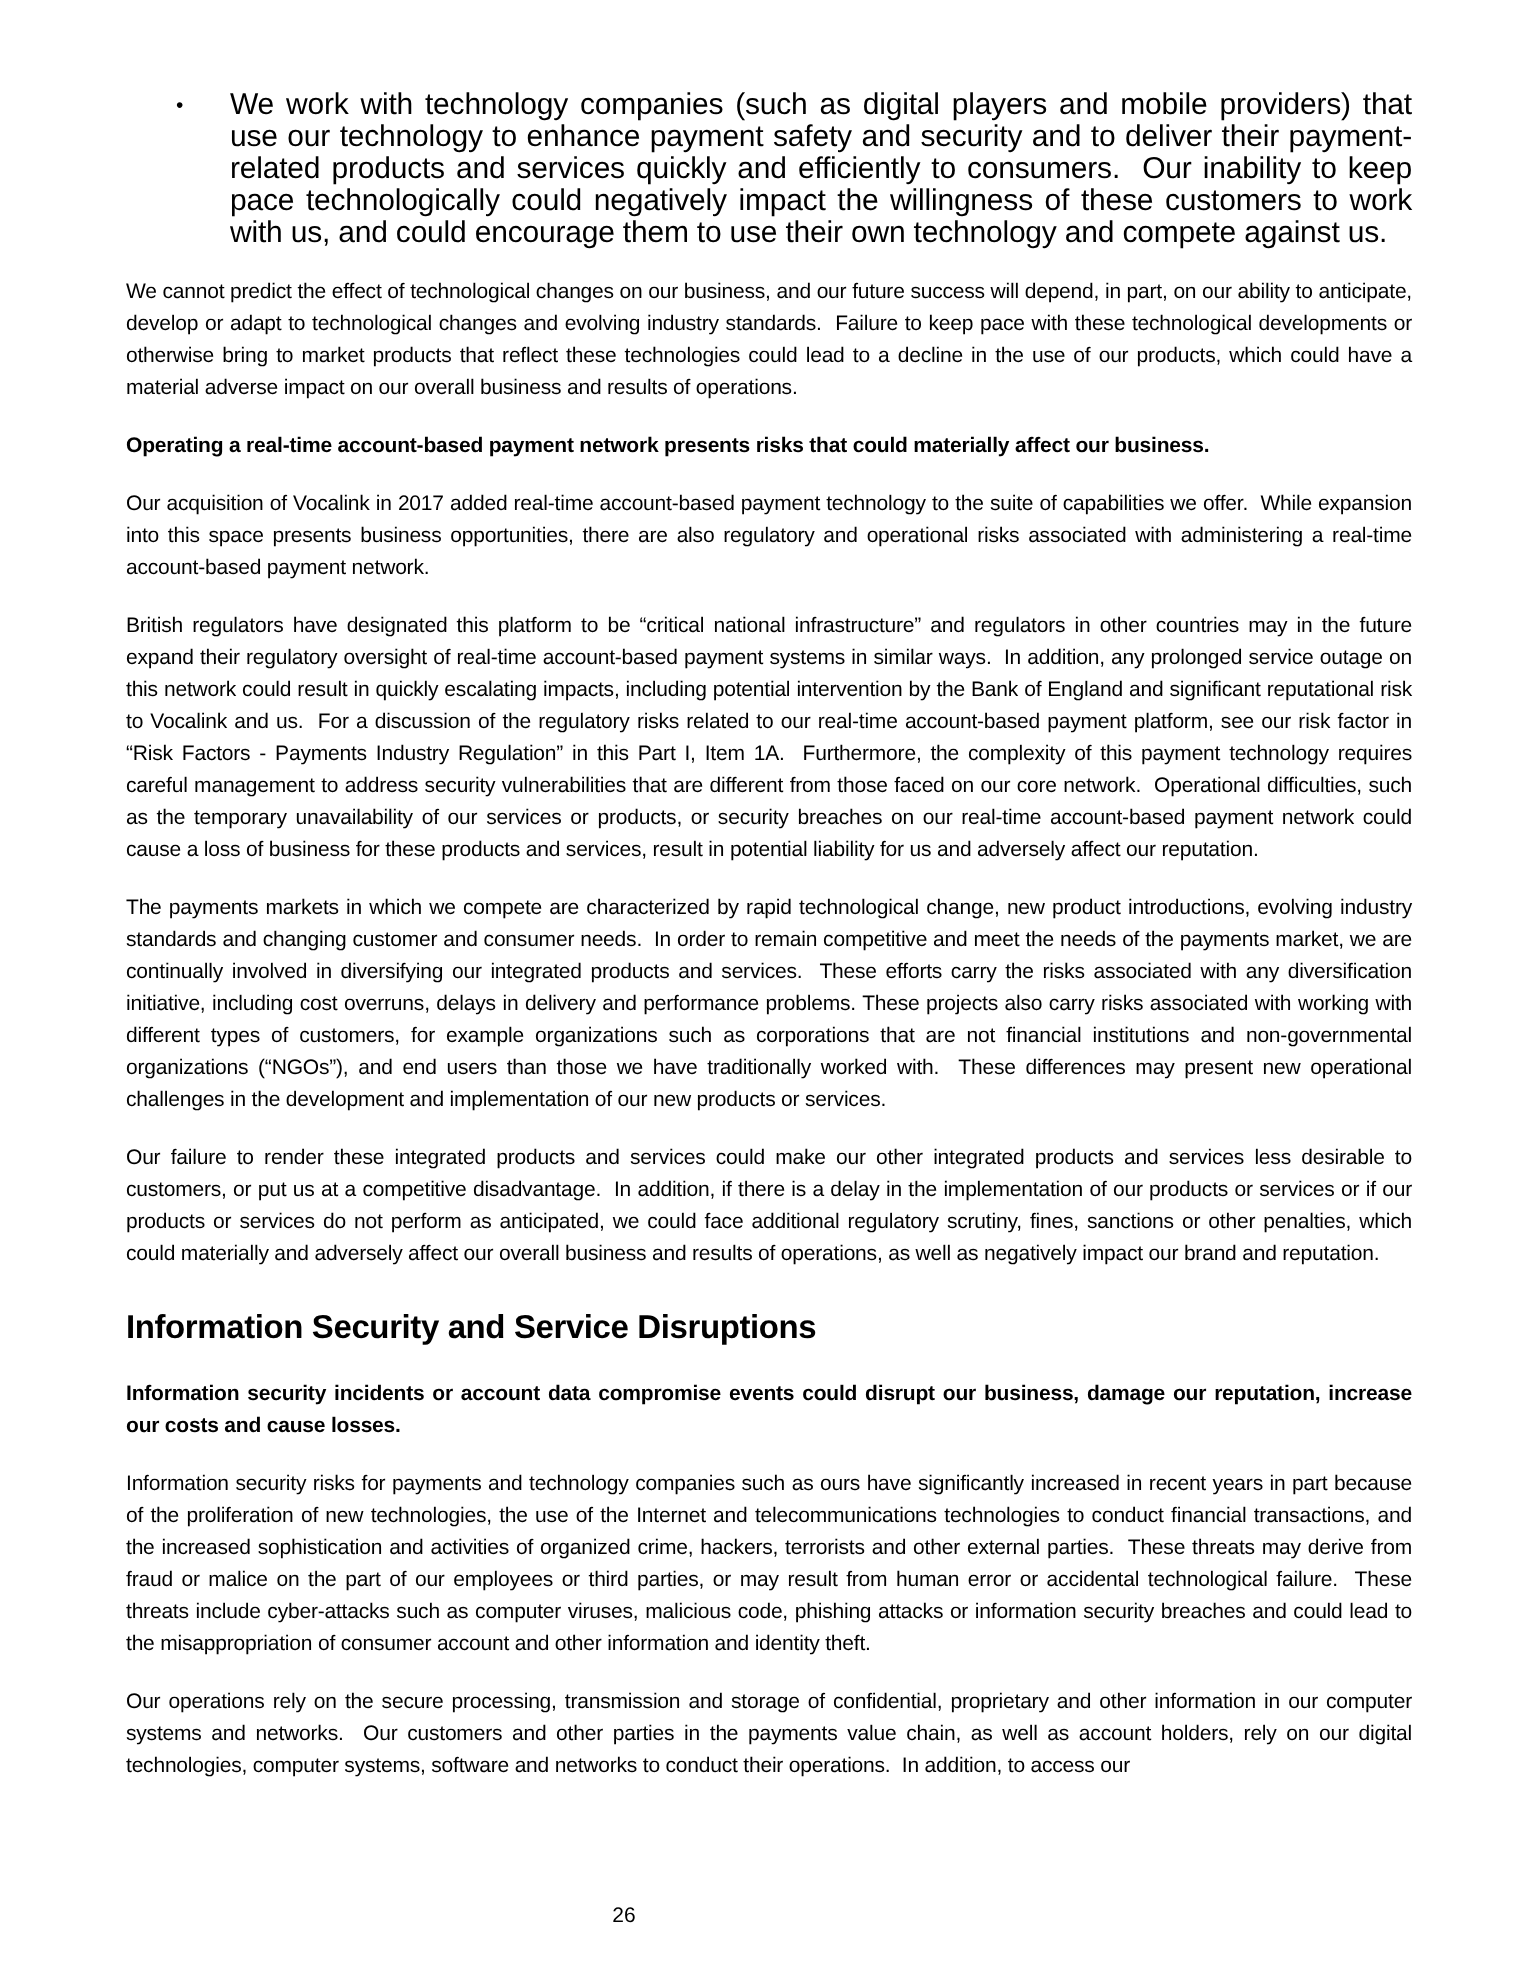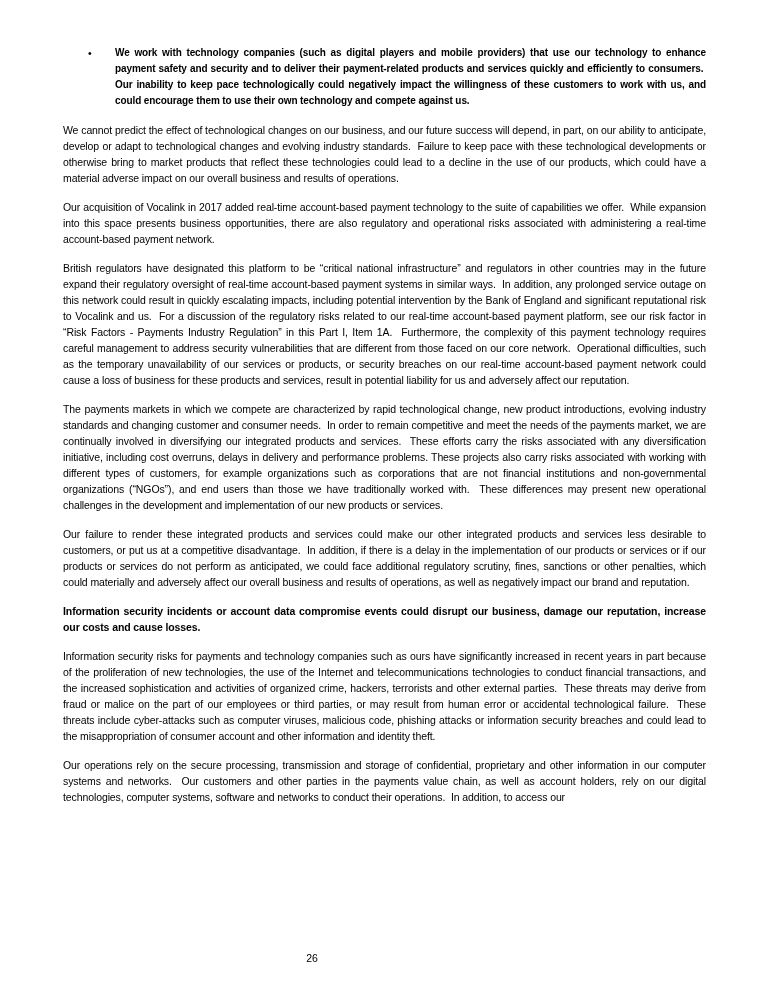--- a/index.html
+++ b/index.html
@@ -38,25 +38,24 @@
     padding-left: 25px;
   }
   .bullet-marker {
     flex: 0 0 27px;
     width: 27px;
     font-size: 10.5px;
     line-height: 16px;
   }
   .bullet-text {
     flex: 1 1 auto;
-    font-size: 10px;
+    font-size: 15px;
     line-height: 16px;
     letter-spacing: -0.1px;
     text-align: justify;
-    font-weight: bold;
   }
   .section-title {
     font-size: 16.5px;
     font-weight: bold;
     line-height: 22px;
     letter-spacing: -0.2px;
     margin: 18px 0 14px 0;
     text-align: left;
   }
   .footer {
@@ -74,30 +73,32 @@
 
 <div class="page">
 
   <div class="bullet-row">
     <span class="bullet-marker">•</span>
     <div class="bullet-text">We work with technology companies (such as digital players and mobile providers) that use our technology to enhance payment safety and security and to deliver their payment-related products and services quickly and efficiently to consumers.&nbsp; Our inability to keep pace technologically could negatively impact the willingness of these customers to work with us, and could encourage them to use their own technology and compete against us.</div>
   </div>
 
   <p class="para">We cannot predict the effect of technological changes on our business, and our future success will depend, in part, on our ability to anticipate, develop or adapt to technological changes and evolving industry standards.&nbsp; Failure to keep pace with these technological developments or otherwise bring to market products that reflect these technologies could lead to a decline in the use of our products, which could have a material adverse impact on our overall business and results of operations.</p>
 
+  <p class="para bold">Operating a real-time account-based payment network presents risks that could materially affect our business.</p>
 
   <p class="para">Our acquisition of Vocalink in 2017 added real-time account-based payment technology to the suite of capabilities we offer.&nbsp; While expansion into this space presents business opportunities, there are also regulatory and operational risks associated with administering a real-time account-based payment network.</p>
 
   <p class="para">British regulators have designated this platform to be “critical national infrastructure” and regulators in other countries may in the future expand their regulatory oversight of real-time account-based payment systems in similar ways.&nbsp; In addition, any prolonged service outage on this network could result in quickly escalating impacts, including potential intervention by the Bank of England and significant reputational risk to Vocalink and us.&nbsp; For a discussion of the regulatory risks related to our real-time account-based payment platform, see our risk factor in “Risk Factors - Payments Industry Regulation” in this Part I, Item 1A.&nbsp; Furthermore, the complexity of this payment technology requires careful management to address security vulnerabilities that are different from those faced on our core network.&nbsp; Operational difficulties, such as the temporary unavailability of our services or products, or security breaches on our real-time account-based payment network could cause a loss of business for these products and services, result in potential liability for us and adversely affect our reputation.</p>
 
 
   <p class="para">The payments markets in which we compete are characterized by rapid technological change, new product introductions, evolving industry standards and changing customer and consumer needs.&nbsp; In order to remain competitive and meet the needs of the payments market, we are continually involved in diversifying our integrated products and services.&nbsp; These efforts carry the risks associated with any diversification initiative, including cost overruns, delays in delivery and performance problems. These projects also carry risks associated with working with different types of customers, for example organizations such as corporations that are not financial institutions and non-governmental organizations (“NGOs”), and end users than those we have traditionally worked with.&nbsp; These differences may present new operational challenges in the development and implementation of our new products or services.</p>
 
   <p class="para">Our failure to render these integrated products and services could make our other integrated products and services less desirable to customers, or put us at a competitive disadvantage.&nbsp; In addition, if there is a delay in the implementation of our products or services or if our products or services do not perform as anticipated, we could face additional regulatory scrutiny, fines, sanctions or other penalties, which could materially and adversely affect our overall business and results of operations, as well as negatively impact our brand and reputation.</p>
 
+  <h2 class="section-title">Information Security and Service Disruptions</h2>
 
   <p class="para bold">Information security incidents or account data compromise events could disrupt our business, damage our reputation, increase our costs and cause losses.</p>
 
   <p class="para">Information security risks for payments and technology companies such as ours have significantly increased in recent years in part because of the proliferation of new technologies, the use of the Internet and telecommunications technologies to conduct financial transactions, and the increased sophistication and activities of organized crime, hackers, terrorists and other external parties.&nbsp; These threats may derive from fraud or malice on the part of our employees or third parties, or may result from human error or accidental technological failure.&nbsp; These threats include cyber-attacks such as computer viruses, malicious code, phishing attacks or information security breaches and could lead to the misappropriation of consumer account and other information and identity theft.</p>
 
   <p class="para">Our operations rely on the secure processing, transmission and storage of confidential, proprietary and other information in our computer systems and networks.&nbsp; Our customers and other parties in the payments value chain, as well as account holders, rely on our digital technologies, computer systems, software and networks to conduct their operations.&nbsp; In addition, to access our</p>
 
   <div class="footer">
     <span>26</span>
   </div>

